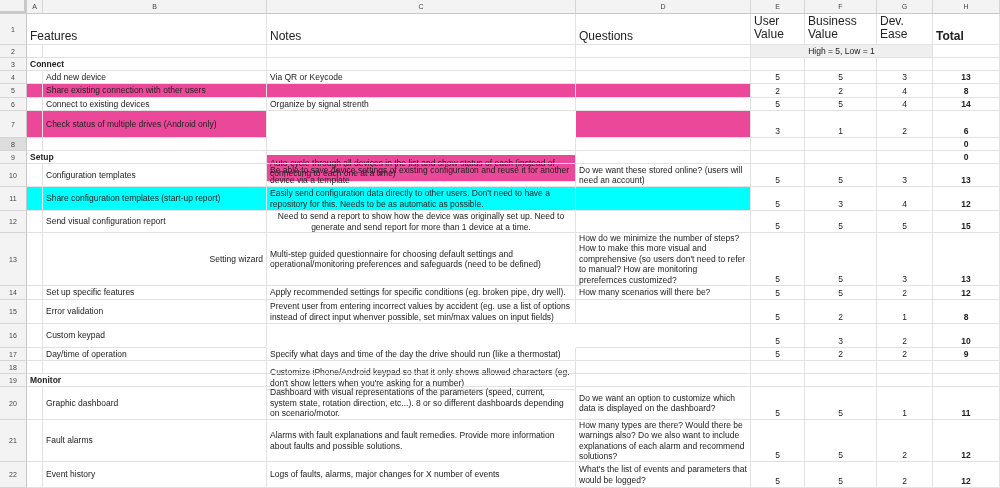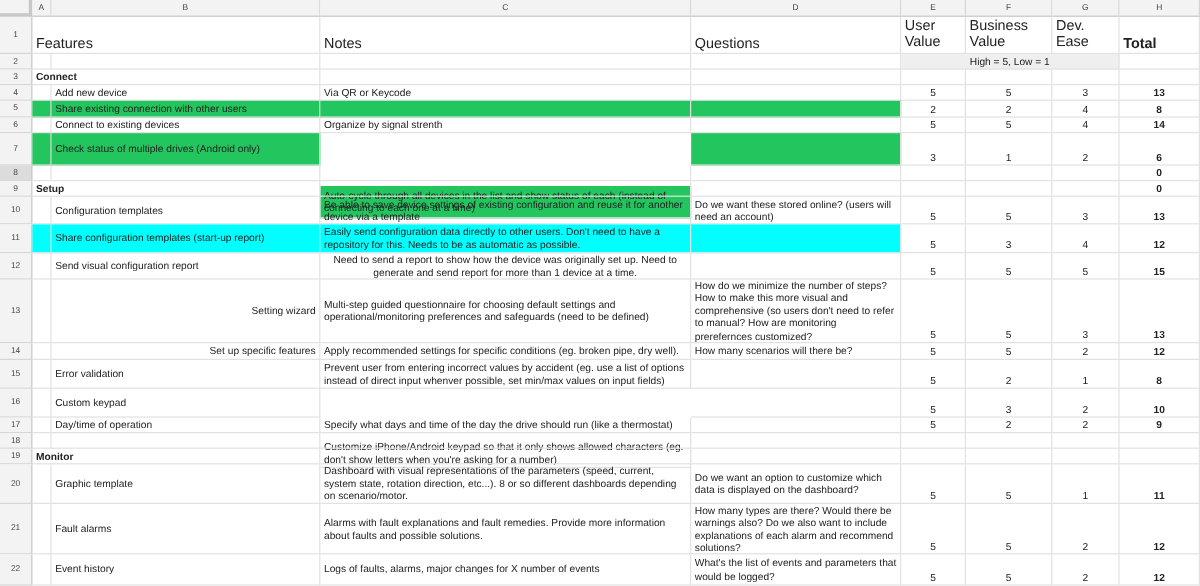--- a/index.html
+++ b/index.html
@@ -13,21 +13,21 @@
   .rowhdr { position: absolute; left: 0; width: 27px; background: #f3f3f3; border-bottom: 1px solid #d6d6d6;
             border-right: 1px solid #c8c8c8; font-size: 7px; color: #444; display: flex; align-items: center; justify-content: center; }
   .rowhdr.sel { background: #dcdcdc; }
   .cell { position: absolute; border-right: 1px solid #e2e2e2; border-bottom: 1px solid #e2e2e2;
           padding: 1px 3px; overflow: hidden; line-height: 10.5px; display: flex; }
   .v-center { align-items: center; }
   .v-bottom { align-items: flex-end; }
   .num { justify-content: center; }
   .bold { font-weight: bold; }
   .big { font-size: 12px; line-height: 13px; }
-  .yellow { background: #22c55e; }
+  .yellow { background: #ec4899; }
   .cyan { background: #00ffff; }
   .grey { background: #efefef; }
 </style>
 </head>
 <body>
 
 <div class="sheet" id="sheet">
   <div class="corner"></div>
 <div class="colhdr" style="left: 27px; width: 16px;"><span>A</span></div>
     <div class="colhdr" style="left: 43px; width: 224px;"><span>B</span></div>
@@ -294,21 +294,21 @@
     <div class="cell v-bottom num" style="top: 233px; height: 53px; left: 877px; width: 56px;">
       <span>3</span>
     </div>
     <div class="cell v-bottom num bold" style="top: 233px; height: 53px; left: 933px; width: 67px;">
       <span>13</span>
     </div>
     <div class="rowhdr" style="top: 286px; height: 14px;">
       <span>14</span>
     </div>
     <div class="cell" style="top: 286px; height: 14px; left: 27px; width: 16px;"></div>
-    <div class="cell v-center" style="top: 286px; height: 14px; left: 43px; width: 224px; justify-content: flex-end;">
+    <div class="cell v-center" style="top: 286px; height: 14px; left: 43px; width: 224px;">
       <span>Set up specific features</span>
     </div>
     <div class="cell v-center" style="top: 286px; height: 14px; left: 267px; width: 309px;">
       <span>Apply recommended settings for specific conditions (eg. broken pipe, dry well).</span>
     </div>
     <div class="cell v-center" style="top: 286px; height: 14px; left: 576px; width: 175px;">
       <span>How many scenarios will there be?</span>
     </div>
     <div class="cell v-bottom num" style="top: 286px; height: 14px; left: 751px; width: 54px;">
       <span>5</span>
@@ -412,21 +412,21 @@
     <div class="cell v-center" style="top: 374px; height: 13px; left: 576px; width: 175px;"></div>
     <div class="cell v-bottom num" style="top: 374px; height: 13px; left: 751px; width: 54px;"></div>
     <div class="cell v-bottom num" style="top: 374px; height: 13px; left: 805px; width: 72px;"></div>
     <div class="cell v-bottom num" style="top: 374px; height: 13px; left: 877px; width: 56px;"></div>
     <div class="cell v-bottom num bold" style="top: 374px; height: 13px; left: 933px; width: 67px;"></div>
     <div class="rowhdr" style="top: 387px; height: 33px;">
       <span>20</span>
     </div>
     <div class="cell" style="top: 387px; height: 33px; left: 27px; width: 16px;"></div>
     <div class="cell v-center" style="top: 387px; height: 33px; left: 43px; width: 224px;">
-      <span>Graphic template</span>
+      <span>Graphic dashboard</span>
     </div>
     <div class="cell v-center" style="top: 387px; height: 33px; left: 267px; width: 309px;">
       <span>Dashboard with visual representations of the parameters (speed, current, system state, rotation direction, etc...). 8 or so different dashboards depending on scenario/motor.</span>
     </div>
     <div class="cell v-center" style="top: 387px; height: 33px; left: 576px; width: 175px;">
       <span>Do we want an option to customize which data is displayed on the dashboard?</span>
     </div>
     <div class="cell v-bottom num" style="top: 387px; height: 33px; left: 751px; width: 54px;">
       <span>5</span>
     </div>

